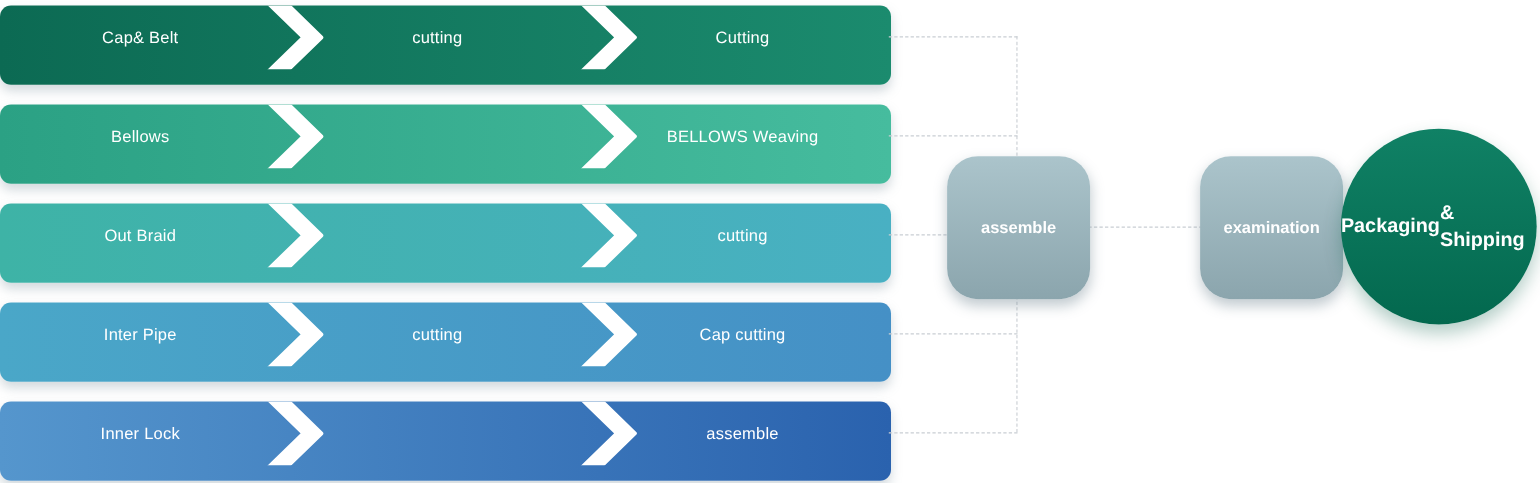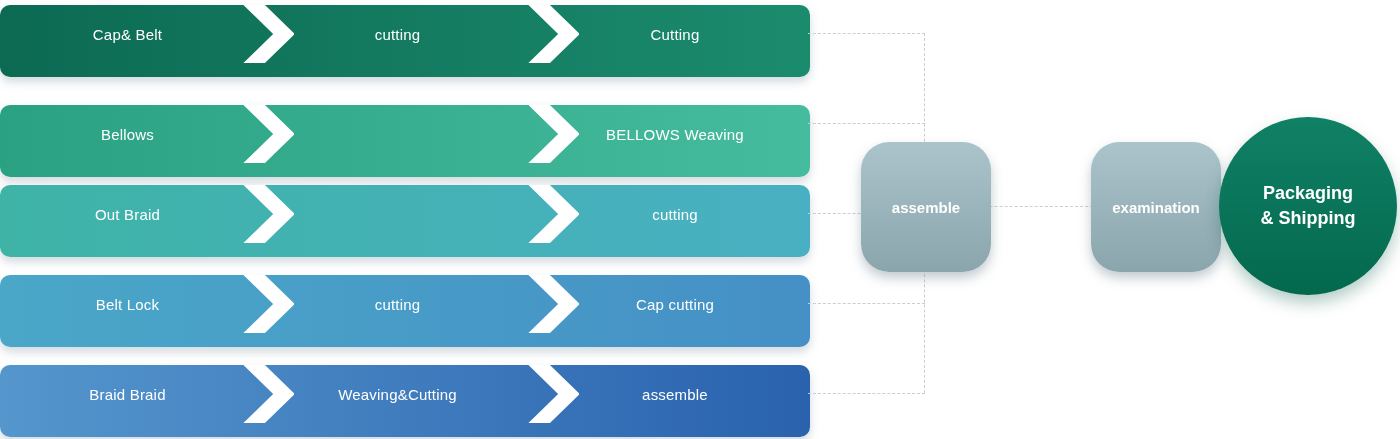--- a/index.html
+++ b/index.html
@@ -27,21 +27,21 @@
 
   
   .node{position:absolute;top:142px;width:130px;height:130px;border-radius:28px;z-index:3;
         display:flex;align-items:center;justify-content:center;color:#ffffff;
         font-size:15px;font-weight:bold;box-shadow:0 6px 12px rgba(120,140,150,0.45);}
   .node-assemble{left:861px;}
   .node-exam{left:1091px;}
 
   
   .final-circle{position:absolute;left:1219px;top:117px;width:178px;height:178px;border-radius:50%;
-        z-index:3;display:flex;flex-direction:column;align-items:center;justify-content:center;
+        z-index:3;display:flex;flex-direction:row;align-items:center;justify-content:center;
         color:#ffffff;font-size:18px;font-weight:bold;line-height:1.4;
         box-shadow:0 8px 16px rgba(0,90,65,0.30);}
 </style>
 </head>
 <body>
 
 <div class="stage">
 
   <div class="hline" style="left:808px;top:33px;width:117px;"></div>
   <div class="hline" style="left:808px;top:123px;width:117px;"></div>
@@ -56,21 +56,21 @@
     <span class="seg s2">cutting</span>
     <span class="seg s3">Cutting</span>
     <svg class="chev c1" viewBox="0 0 56 58">
         <path d="M10,-6 L46,29 L10,64" stroke="#ffffff" stroke-width="15" fill="none"></path>
       </svg>
     <svg class="chev c2" viewBox="0 0 56 58">
         <path d="M10,-6 L46,29 L10,64" stroke="#ffffff" stroke-width="15" fill="none"></path>
       </svg>
   </div>
 
-  <div class="bar" style="top: 105px; background: linear-gradient(90deg, rgb(43, 161, 132), rgb(70, 188, 158));">
+  <div class="bar" style="top: 95px; background: linear-gradient(90deg, rgb(43, 161, 132), rgb(70, 188, 158));">
     <span class="seg s1">Bellows</span>
     <span class="seg s3">BELLOWS Weaving</span>
     <svg class="chev c1" viewBox="0 0 56 58">
         <path d="M10,-6 L46,29 L10,64" stroke="#ffffff" stroke-width="15" fill="none"></path>
       </svg>
     <svg class="chev c2" viewBox="0 0 56 58">
         <path d="M10,-6 L46,29 L10,64" stroke="#ffffff" stroke-width="15" fill="none"></path>
       </svg>
   </div>
 
@@ -79,36 +79,35 @@
     <span class="seg s3">cutting</span>
     <svg class="chev c1" viewBox="0 0 56 58">
         <path d="M10,-6 L46,29 L10,64" stroke="#ffffff" stroke-width="15" fill="none"></path>
       </svg>
     <svg class="chev c2" viewBox="0 0 56 58">
         <path d="M10,-6 L46,29 L10,64" stroke="#ffffff" stroke-width="15" fill="none"></path>
       </svg>
   </div>
 
   <div class="bar" style="top: 275px; background: linear-gradient(90deg, rgb(74, 167, 200), rgb(69, 144, 198));">
-    <span class="seg s1">Belt Lock</span>
+    <span class="seg s1">Inter Pipe</span>
     <span class="seg s2">cutting</span>
     <span class="seg s3">Cap cutting</span>
     <svg class="chev c1" viewBox="0 0 56 58">
         <path d="M10,-6 L46,29 L10,64" stroke="#ffffff" stroke-width="15" fill="none"></path>
       </svg>
     <svg class="chev c2" viewBox="0 0 56 58">
         <path d="M10,-6 L46,29 L10,64" stroke="#ffffff" stroke-width="15" fill="none"></path>
       </svg>
   </div>
 
   <div class="or-label" style="color: #ef4444; margin-top: 48px;">OR</div>
 
   <div class="bar" style="top: 365px; background: linear-gradient(90deg, rgb(85, 150, 205), rgb(42, 98, 174));">
-    <span class="seg s1">Braid Braid</span>
-    <span class="seg s2">Weaving&amp;Cutting</span>
+    <span class="seg s1">Inner Lock</span>
     <span class="seg s3">assemble</span>
     <svg class="chev c1" viewBox="0 0 56 58">
         <path d="M10,-6 L46,29 L10,64" stroke="#ffffff" stroke-width="15" fill="none"></path>
       </svg>
     <svg class="chev c2" viewBox="0 0 56 58">
         <path d="M10,-6 L46,29 L10,64" stroke="#ffffff" stroke-width="15" fill="none"></path>
       </svg>
   </div>
 
   <div class="node node-assemble" style="background: linear-gradient(rgb(171, 196, 203), rgb(139, 165, 173));">

